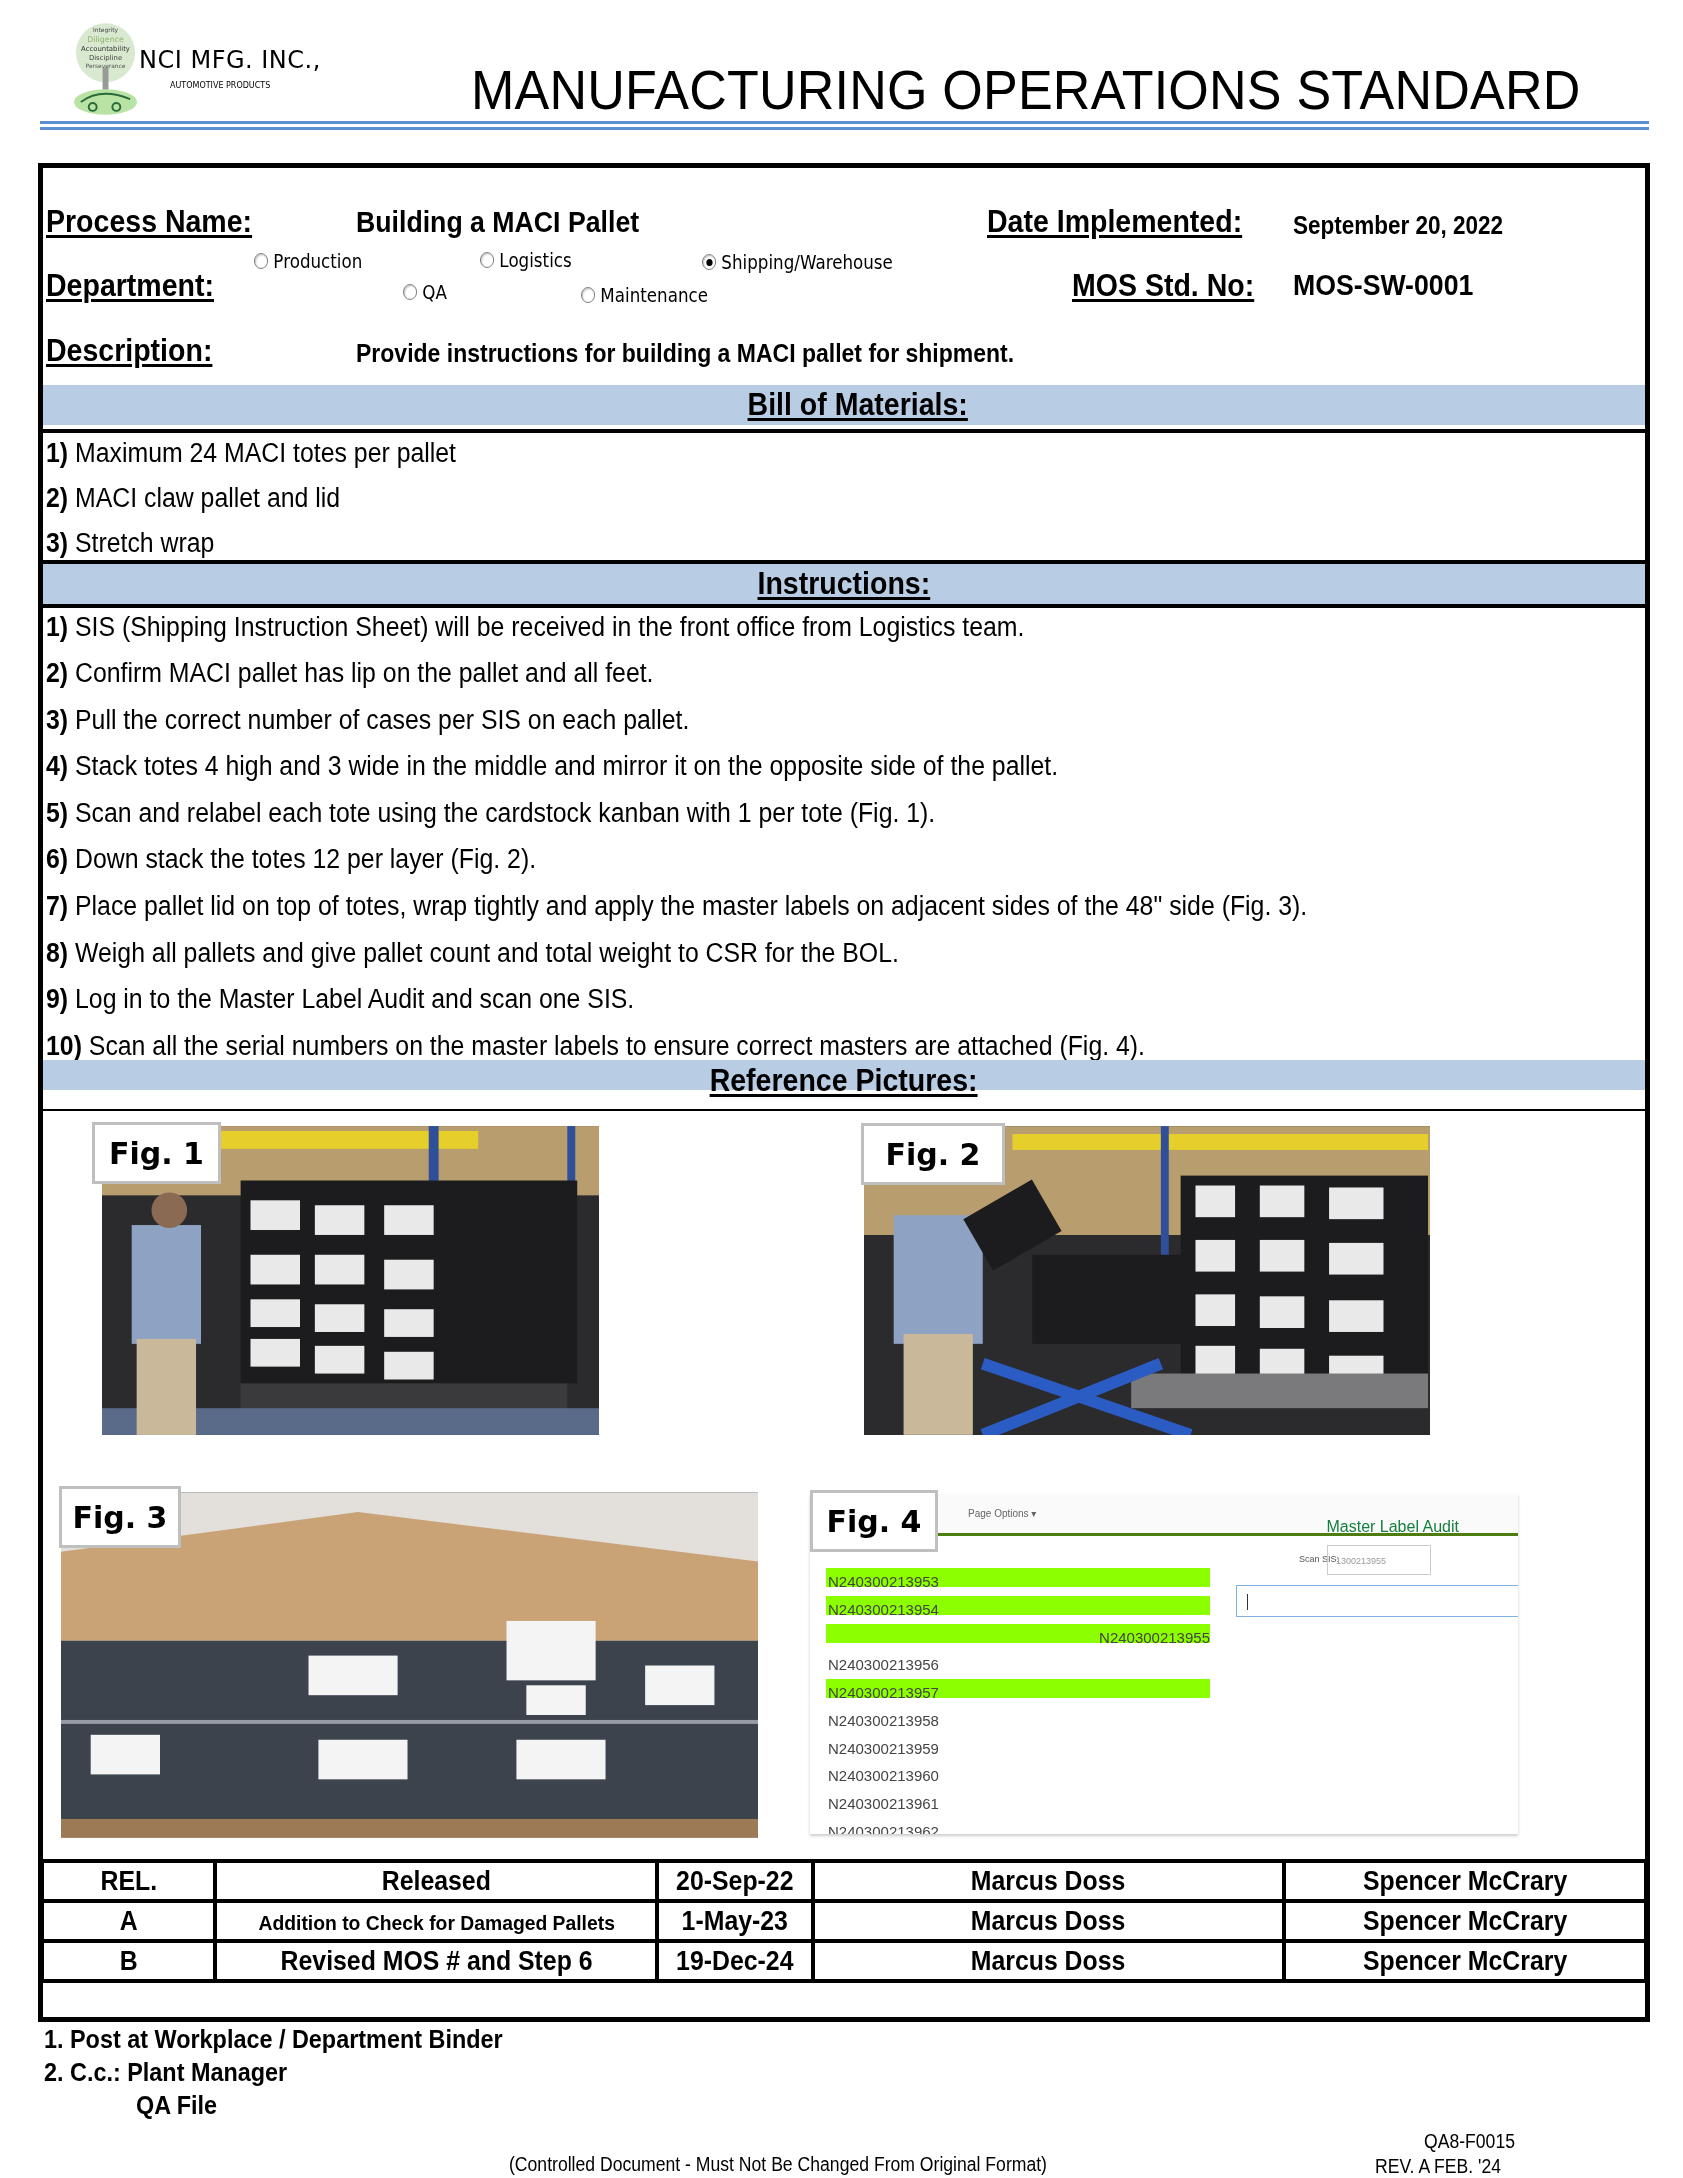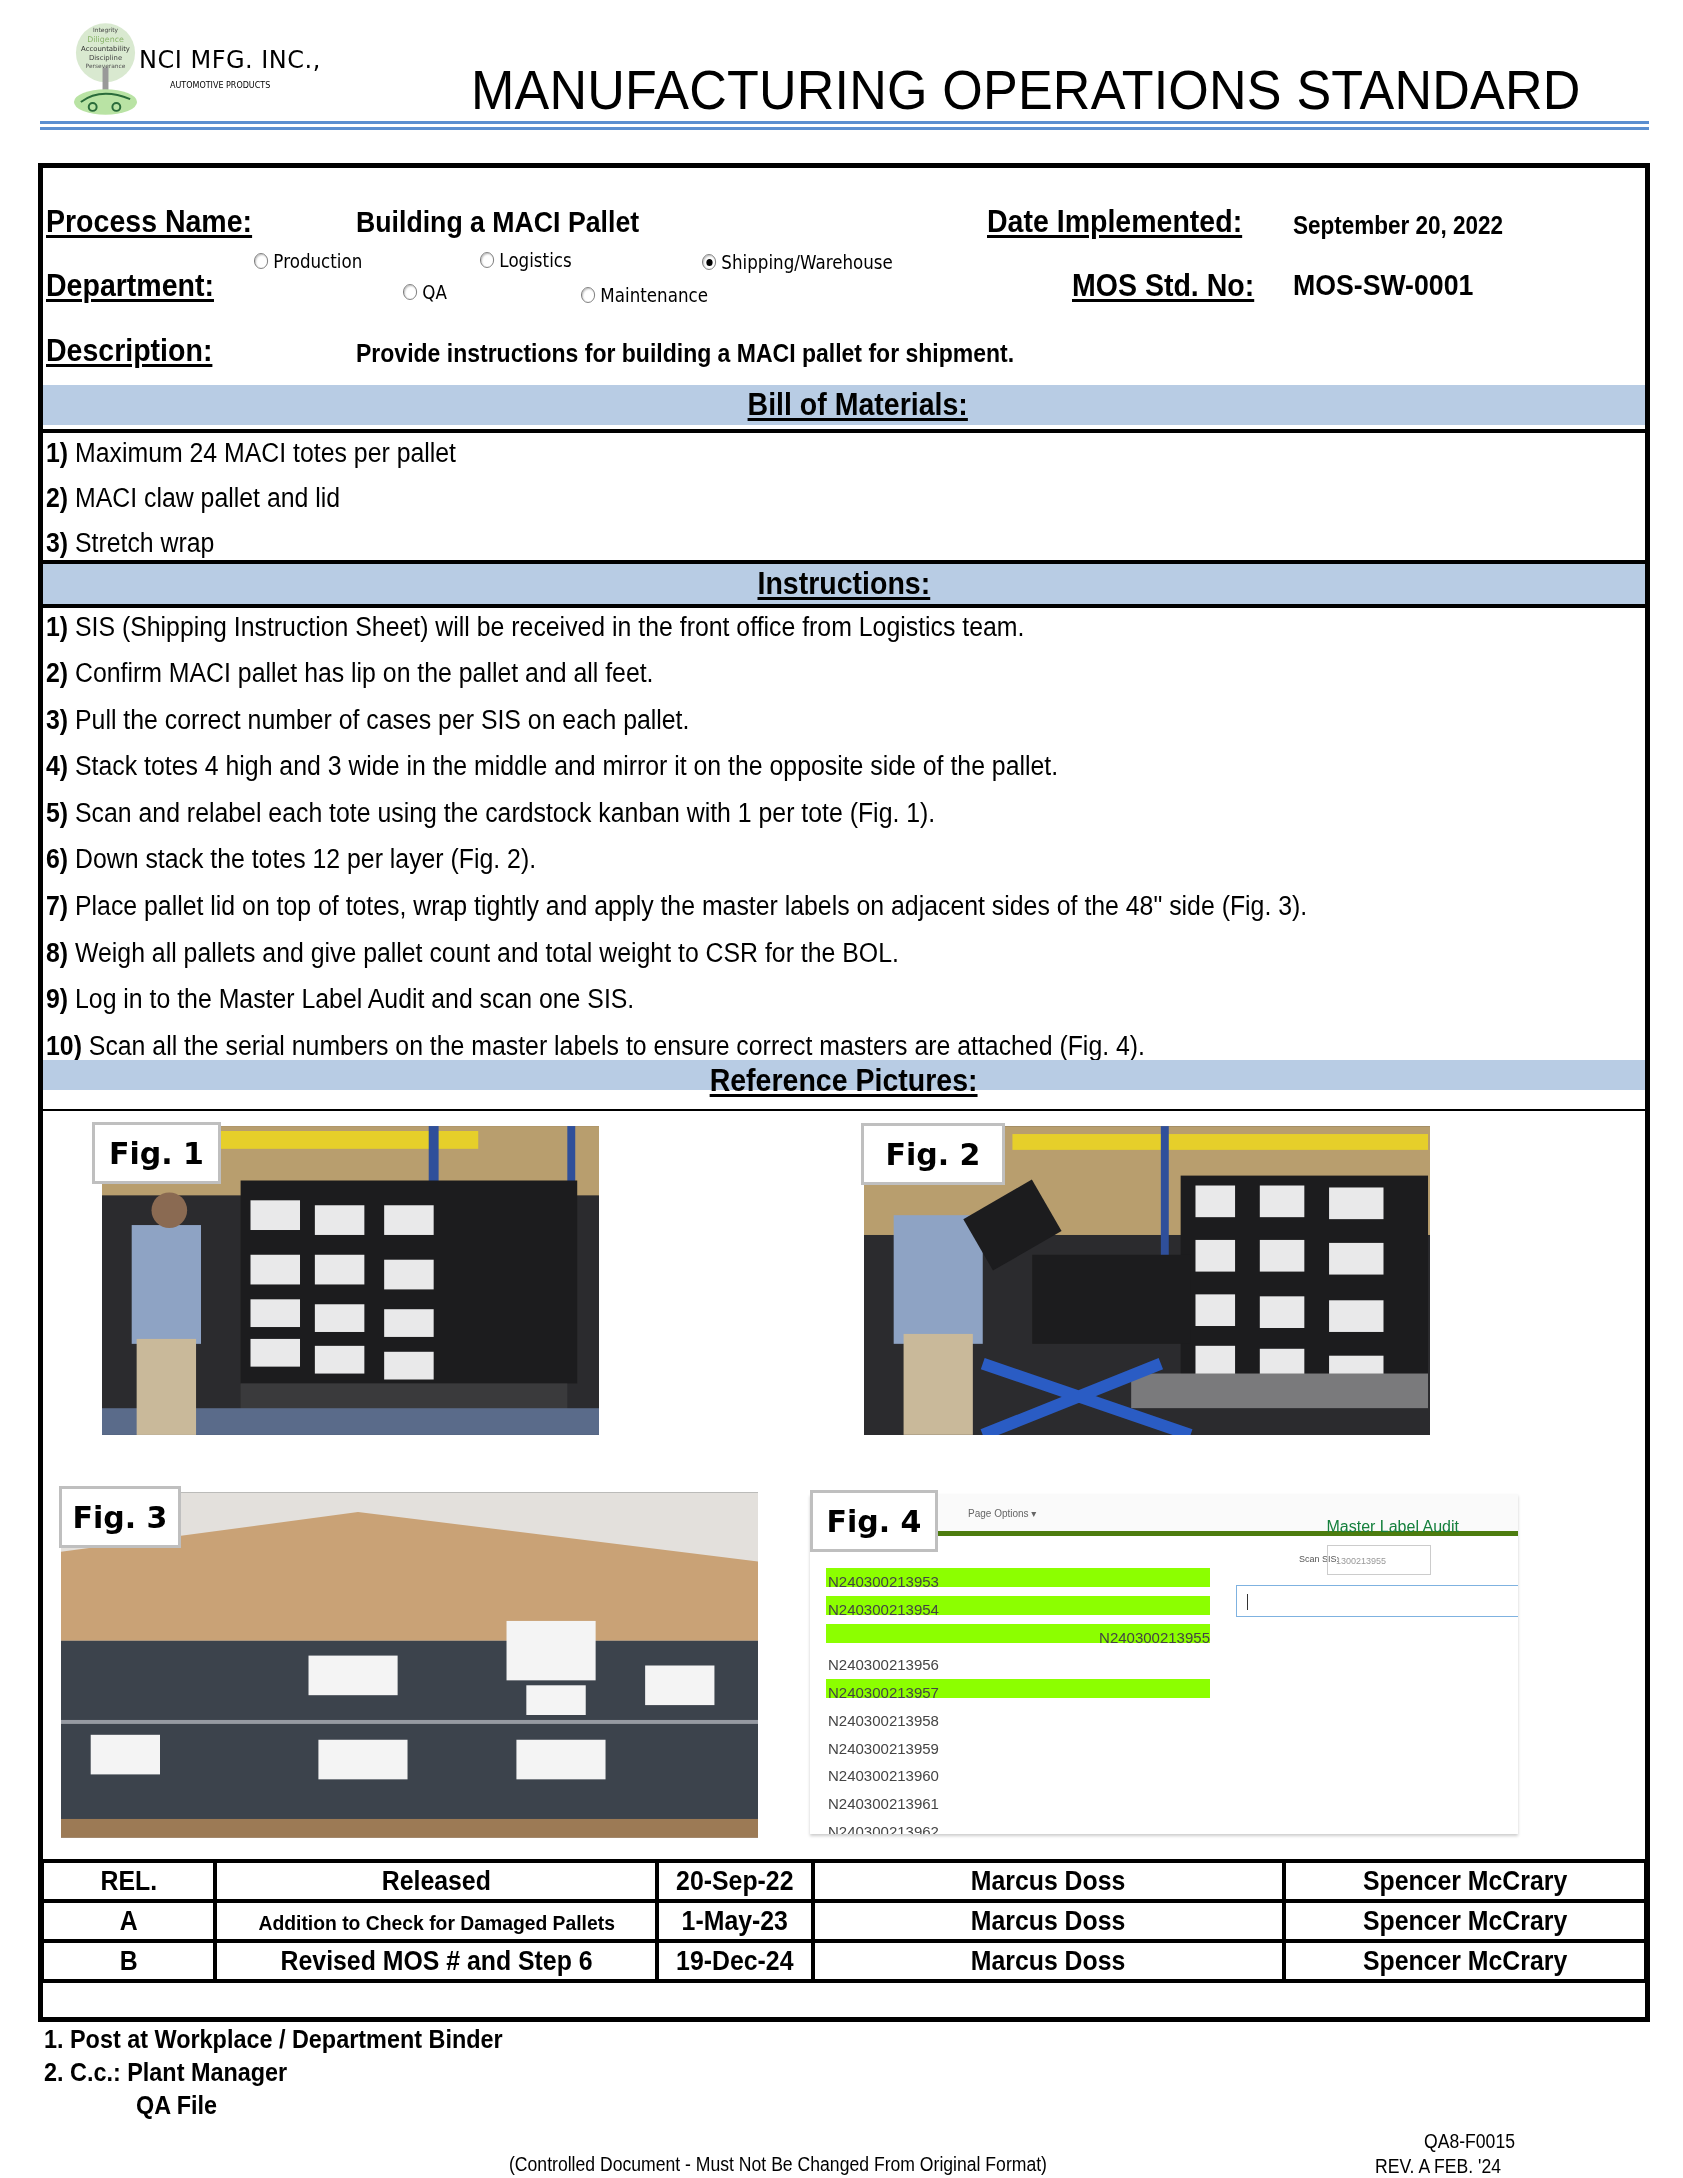--- a/index.html
+++ b/index.html
@@ -43,21 +43,21 @@
   .rev-table { left: 40px; top: 1859px; width: 1608px; border-collapse: collapse; }
   .rev-table td { border: 4px solid #000; text-align: center; font-weight: bold; font-size: 27px; height: 40px; padding: 0; white-space: nowrap; }
   .rev-table td span { display: inline-block; transform: scaleX(0.92); }
   .rev-table td.small span { font-size: 21px; }
 
   .note { font-weight: bold; font-size: 26px; white-space: nowrap; transform: scaleX(0.9); transform-origin: left top; }
   .foot { font-size: 20px; white-space: nowrap; transform: scaleX(0.88); transform-origin: left top; }
 
   
   .app { background: #fff; }
-  .app .topbar { position: absolute; left: 0; top: 0; right: 0; height: 42px; border-bottom: 5px solid #4d7c0f; background: #fafafa; }
+  .app .topbar { position: absolute; left: 0; top: 0; right: 0; height: 42px; border-bottom: 3px solid #4d7c0f; background: #fafafa; }
   .app .menu { position: absolute; left: 158px; top: 14px; font-size: 10px; color: #666; }
   .app .apptitle { position: absolute; right: 59px; top: 24px; font-size: 16px; color: #15803d; }
   .app .scanlbl { position: absolute; left: 489px; top: 60px; font-size: 9px; color: #555; }
   .app .scanbox { position: absolute; left: 517px; top: 51px; width: 104px; height: 30px; border: 1px solid #ccc; font-size: 9px; color: #999; padding: 10px 0 0 8px; }
   .app .scaninput { position: absolute; left: 426px; top: 91px; right: 0; height: 32px; border: 1px solid #7fb2e0; border-right: none; }
   .app .caret { position: absolute; left: 10px; top: 8px; width: 1px; height: 16px; background: #333; }
   .app .serial { position: absolute; left: 16px; width: 384px; height: 19px; font-size: 15px; color: #444; padding: 5px 0 0 2px; }
   .app .serial.hit { background: #8cff00; }
 </style>
 </head>

